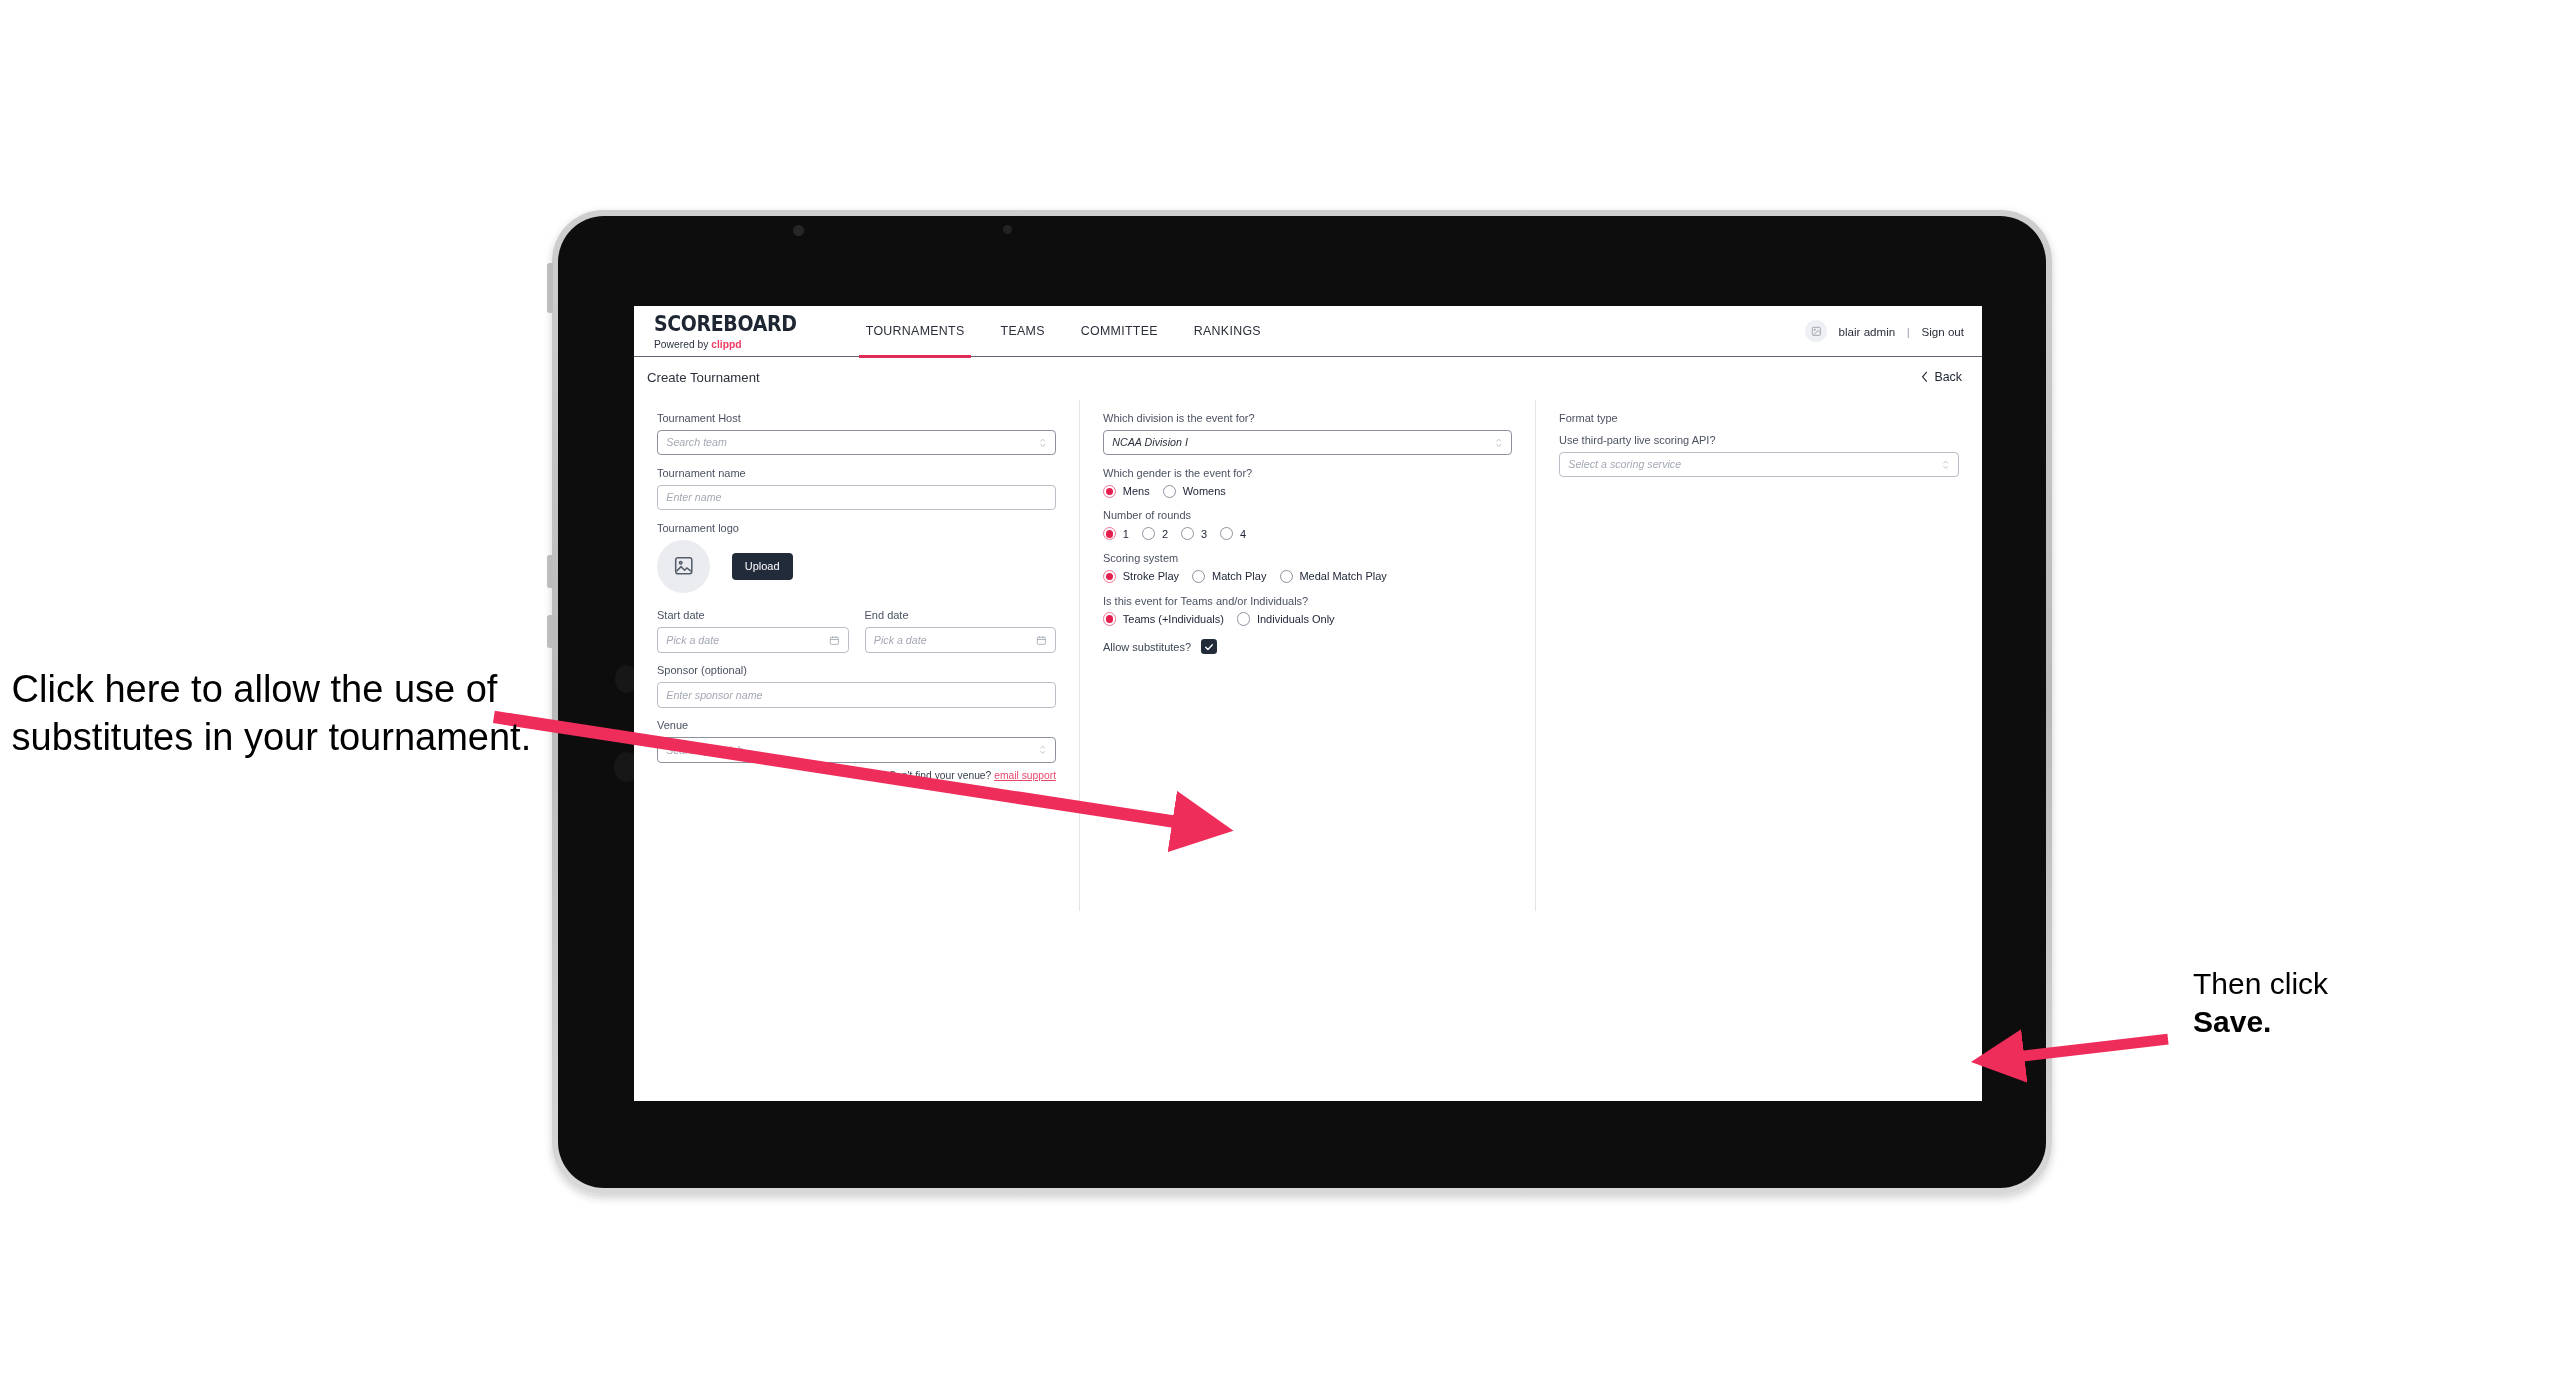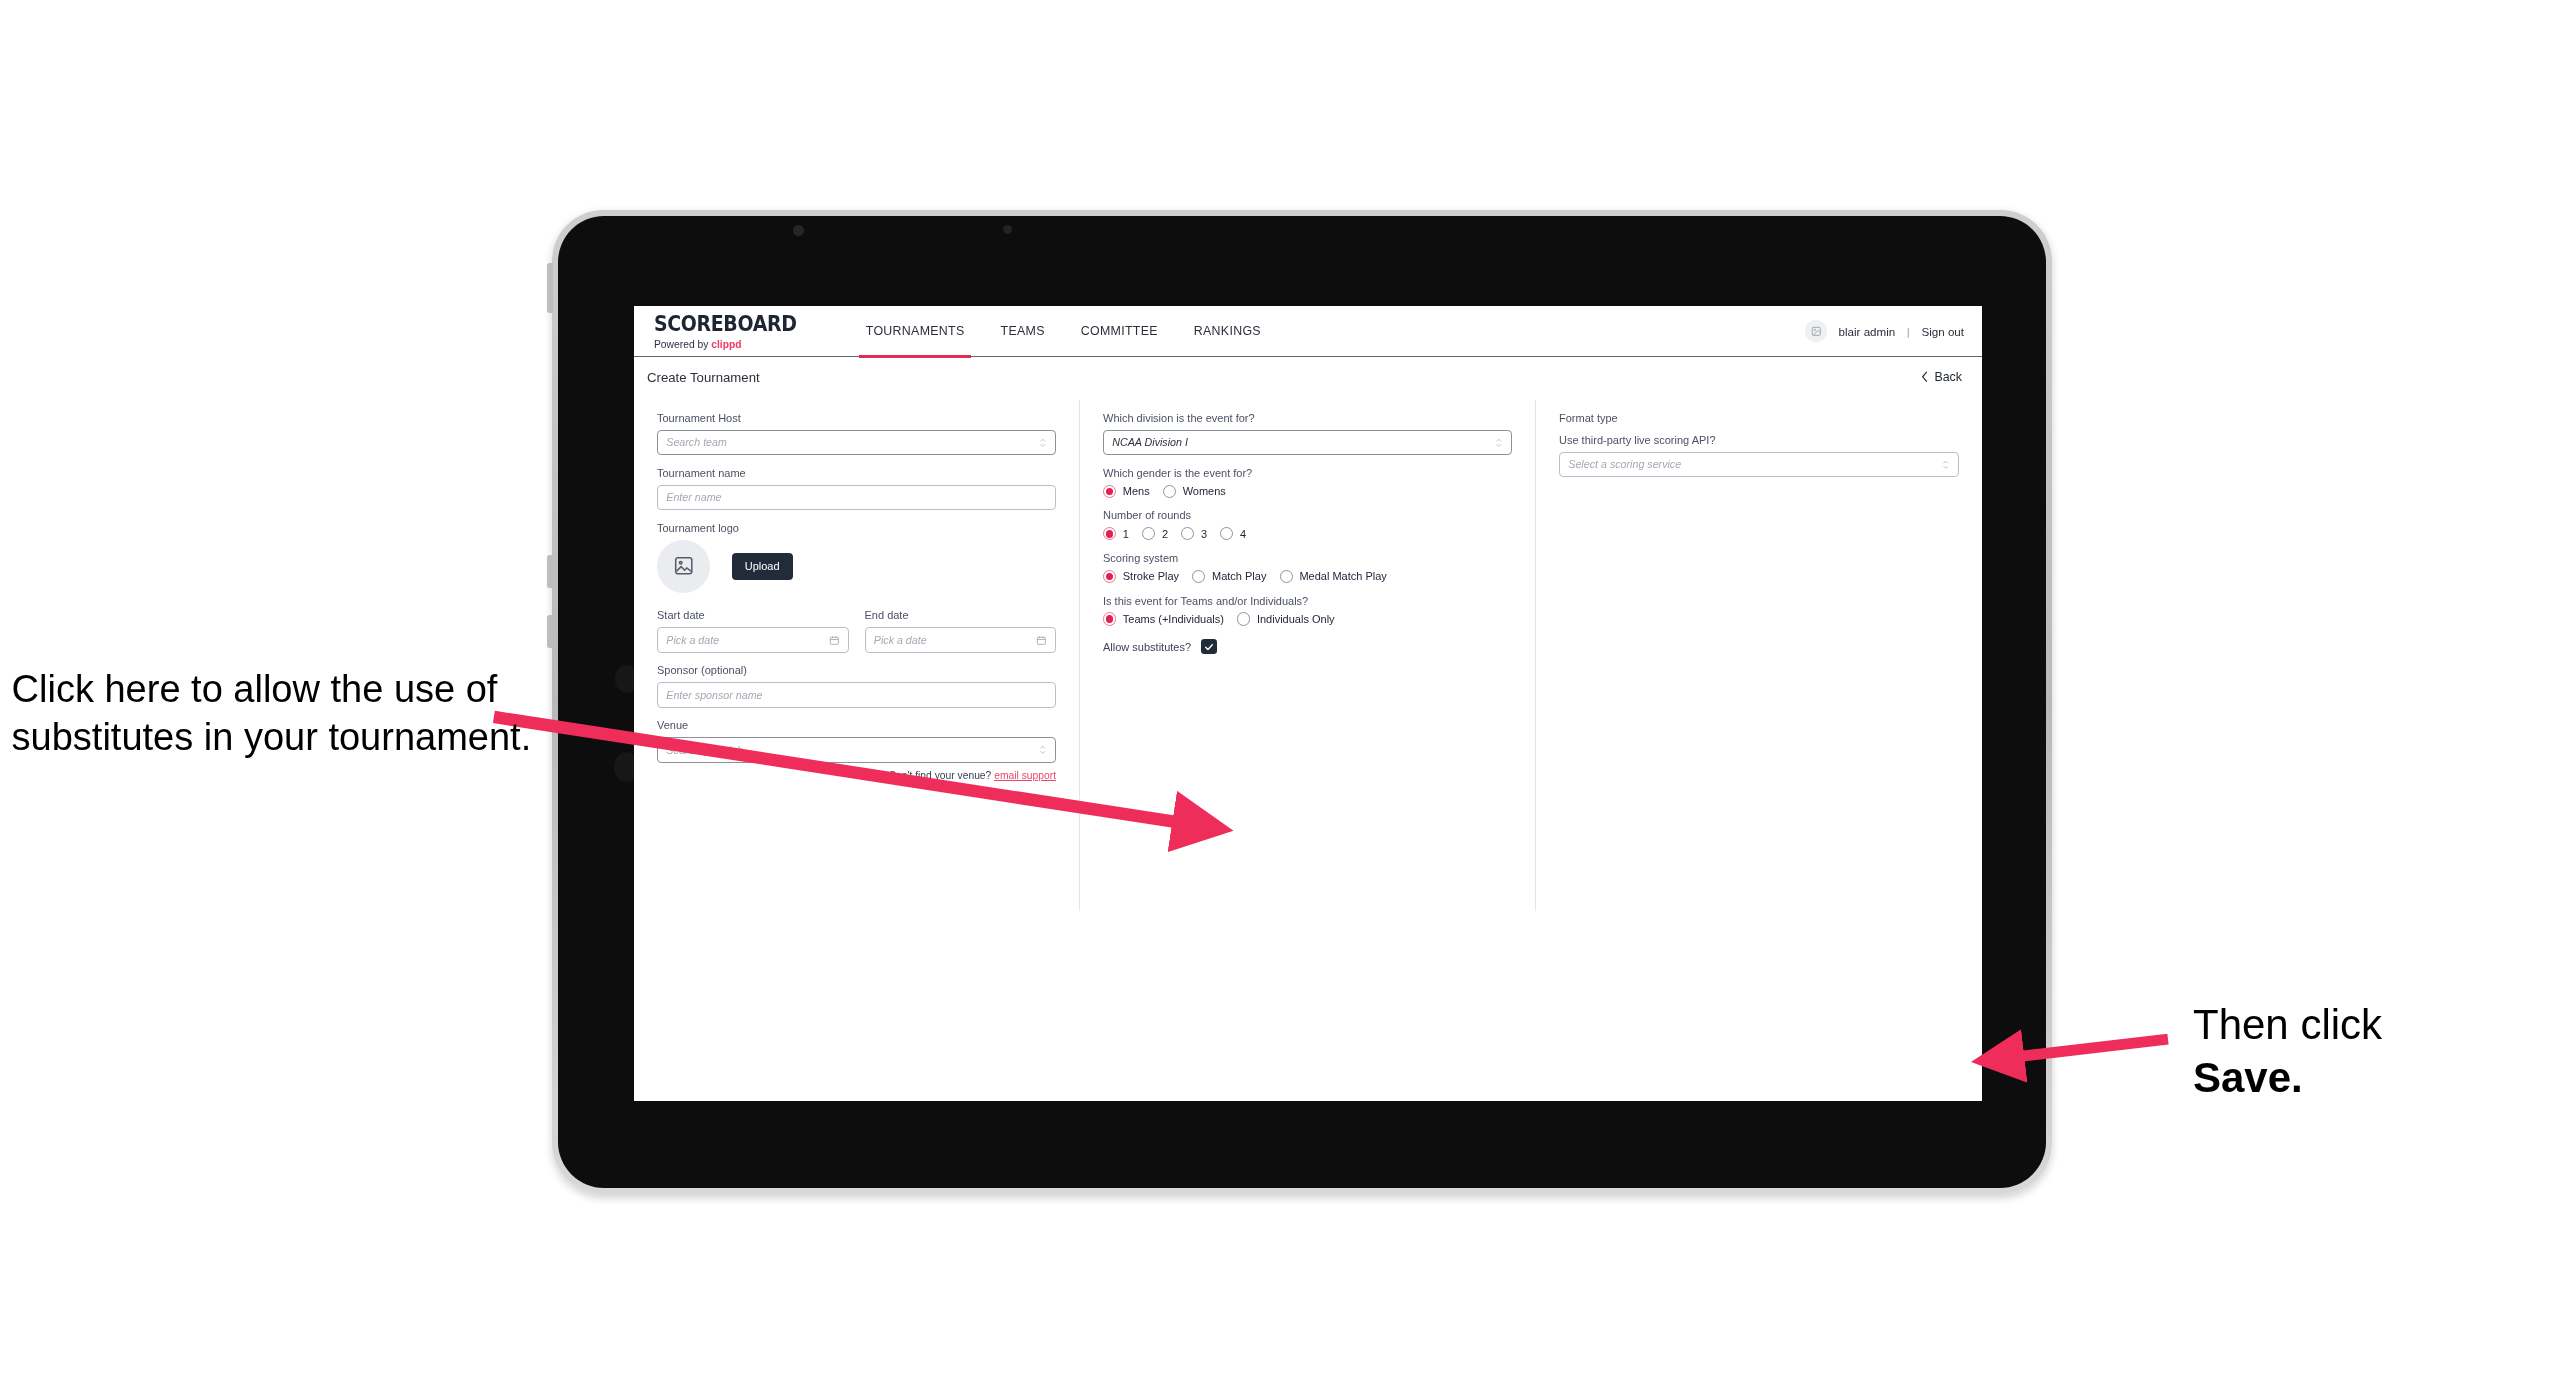--- a/index.html
+++ b/index.html
@@ -170,21 +170,21 @@
     padding: 6.6px 16.5px; border-radius: 4.1px; cursor:pointer;
   }
 
   
   .annot {
     position:absolute; color:#000;
     font-family:"Liberation Sans", sans-serif;
     line-height: 1.26;
   }
   #annot-left { left: 11.6px; top: 666px; width: 529px; font-size: 38px; }
-  #annot-right { left: 2193px; top: 999px; width: 347px; font-size: 42px; }
+  #annot-right { left: 2193px; top: 965px; width: 347px; font-size: 30px; }
   #annot-right .bold { font-weight: 700; }
   #arrow-svg { position:absolute; left:0; top:0; width:2576px; height:1386px; pointer-events:none; }
 </style>
 </head>
 <body>
 
 <div id="stage">
 
   <div id="tablet-frame">
     <div id="tablet-bezel"></div>

